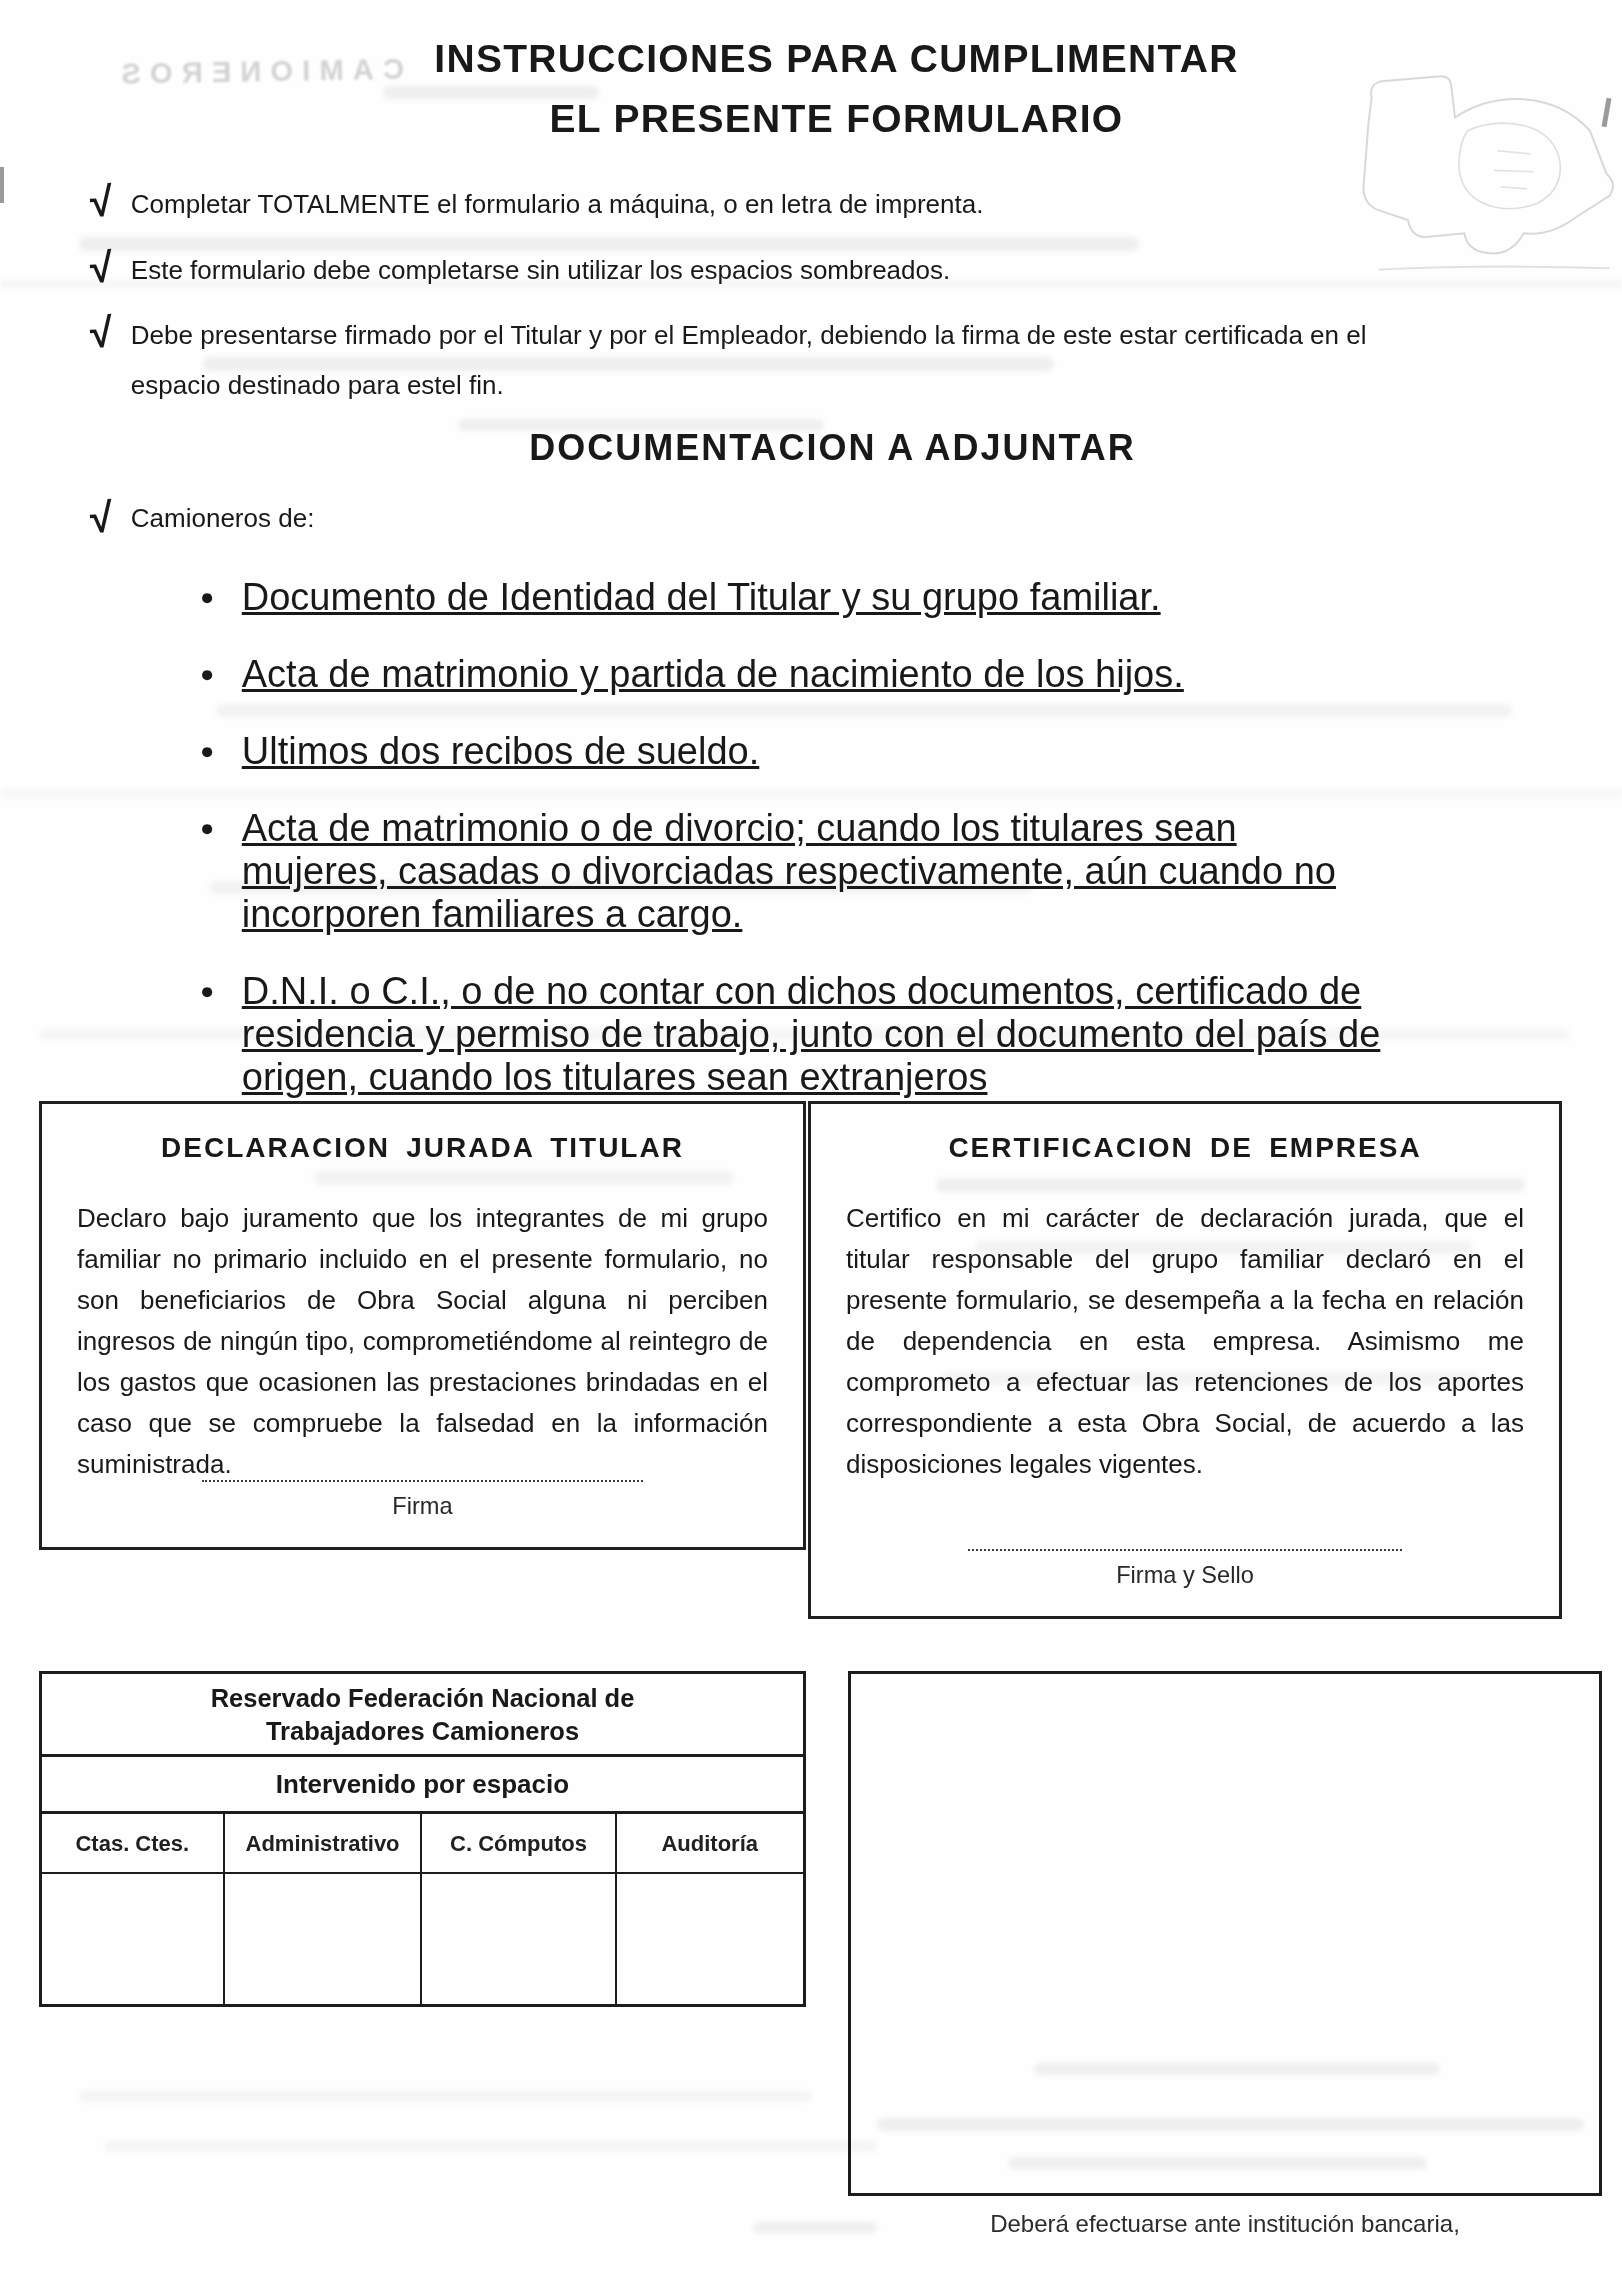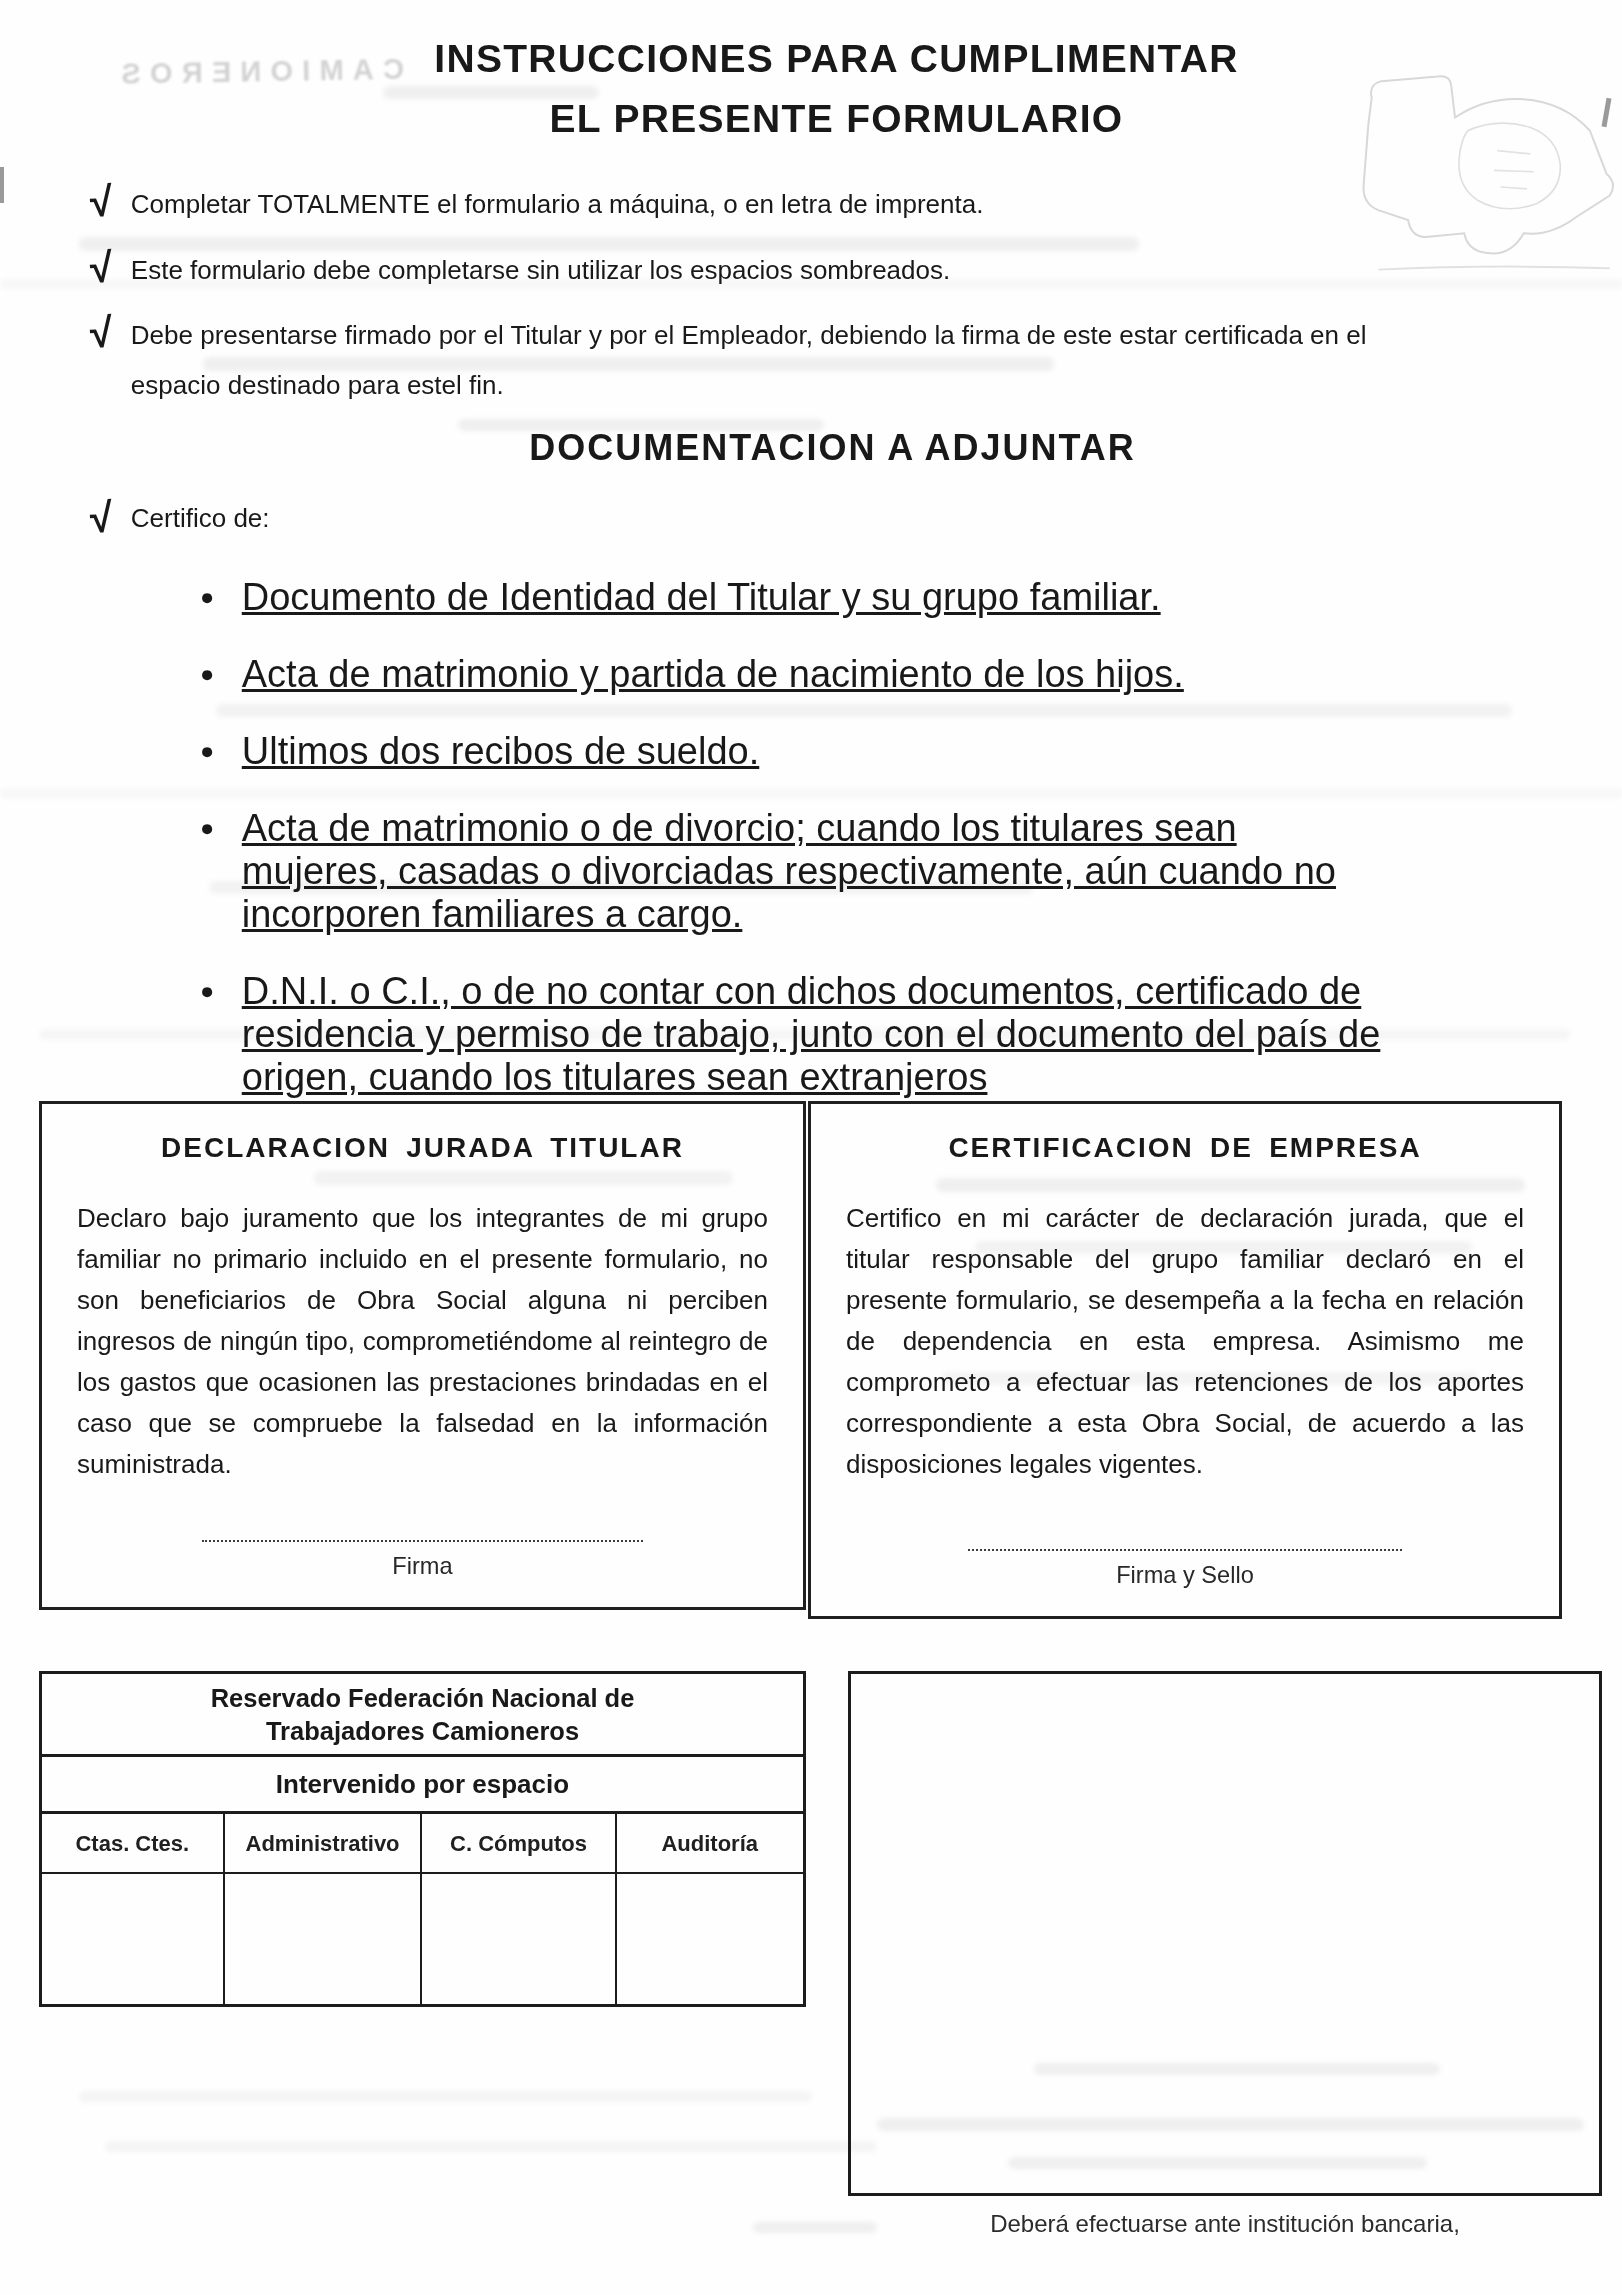--- a/index.html
+++ b/index.html
@@ -51,21 +51,21 @@
   .attach-list{position:absolute;top:576px;left:200px;width:1328px;}
   .attach-item{display:flex;align-items:flex-start;margin-bottom:34px;}
   .bullet-glyph{font-size:23.6px;line-height:43px;margin-right:27.5px;flex:0 0 auto;}
   .attach-text{font-size:38px;line-height:43px;max-width:1247px;text-decoration:underline;}
   .attach-item.narrow .attach-text{max-width:1112px;}
 
   
   .decl-box{
     position:absolute;border:3.3px solid #222;background:transparent;box-sizing:border-box;
   }
-  .decl-box.left{top:1101px;left:39px;width:767px;height:509px;}
+  .decl-box.left{top:1101px;left:39px;width:767px;height:449px;}
   .decl-box.right{top:1101px;left:808px;width:754px;height:518px;}
   .box-title{
     margin-top:27.5px;text-align:center;font-weight:bold;font-size:28px;
     letter-spacing:2px;word-spacing:6.5px;
   }
   .box-body{
     margin:34px 35px 0 35px;font-size:26px;line-height:41px;text-align:justify;
   }
   .sig-block{position:absolute;bottom:27.5px;left:0;width:100%;text-align:center;}
   .sig-line{width:58%;margin:0 auto;border-bottom:2.6px dotted #3c3c3c;height:0.7px;}
@@ -157,21 +157,21 @@
       <div class="instr-item">
         <span class="check-glyph">√</span>
         <span class="instr-text">Debe presentarse firmado por el Titular y por el Empleador, debiendo la firma de este estar certificada en el espacio destinado para estel fin.</span>
       </div>
     </div>
 
     <div class="section-title">DOCUMENTACION A ADJUNTAR</div>
 
     <div class="fotocopia-row">
       <span class="check-glyph">√</span>
-      <span class="instr-text">Certifico de:</span>
+      <span class="instr-text">Camioneros de:</span>
     </div>
 
     <div class="attach-list">
       <div class="attach-item">
         <span class="bullet-glyph">●</span>
         <span class="attach-text">Documento de Identidad del Titular y su grupo familiar.</span>
       </div>
       <div class="attach-item">
         <span class="bullet-glyph">●</span>
         <span class="attach-text">Acta de matrimonio y partida de nacimiento de los hijos.</span>

